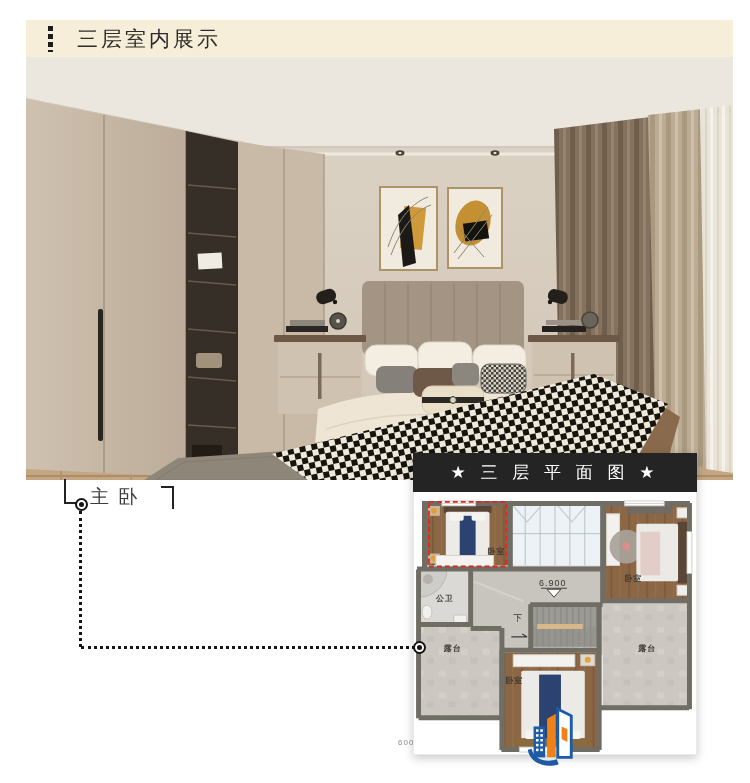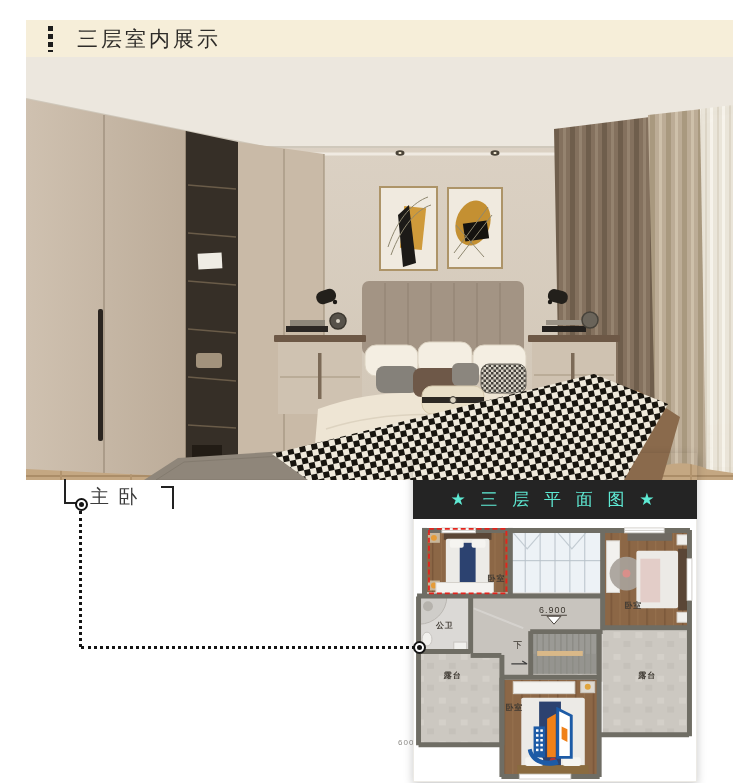--- a/index.html
+++ b/index.html
@@ -21,21 +21,21 @@
   .callout-label{position:absolute;left:90px;top:484px;font-size:19px;color:#3b3b3b;font-weight:500;letter-spacing:2px;}
   .bullseye{position:absolute;width:13px;height:13px;border:2px solid #141414;border-radius:50%;background:#fff;box-sizing:border-box;}
   .bullseye::after{content:"";position:absolute;left:50%;top:50%;width:5px;height:5px;margin:-2.5px 0 0 -2.5px;background:#141414;border-radius:50%;}
   .dot-1{left:75px;top:498px;}
   .dot-2{left:413px;top:641px;z-index:6;}
   .dotted-v{position:absolute;left:79px;top:511px;width:0;height:136px;border-left:3px dotted #141414;}
   .dotted-h{position:absolute;left:81px;top:646px;width:334px;height:0;border-top:3px dotted #141414;z-index:6;}
 
   
   .plan-card{position:absolute;left:413px;top:453px;width:284px;z-index:5;box-shadow:0 3px 9px rgba(0,0,0,.22);}
-  .plan-title-bar{height:39px;background:#242424;color:#5eead4;display:flex;align-items:center;justify-content:center;font-size:17px;letter-spacing:5px;font-weight:500;margin-top:27px;}
+  .plan-title-bar{height:39px;background:#242424;color:#ffffff;display:flex;align-items:center;justify-content:center;font-size:17px;letter-spacing:5px;font-weight:500;}
   .plan-body{position:relative;height:263px;background:#ffffff;border:1px solid #eceae5;border-top:none;box-sizing:border-box;overflow:hidden;text-align:center;}
   .plan-body svg{display:block;}
   .partial-elev{position:absolute;left:398px;top:738px;font-size:8px;color:#8f8d89;z-index:4;letter-spacing:1px;}
 
   
   .logo{position:absolute;left:521px;top:707px;display:flex;align-items:flex-start;z-index:9;}
   .logo-text{margin-left:4px;display:flex;flex-direction:column;}
   .logo-name{font-size:34px;font-weight:900;color:#201b17;letter-spacing:1px;line-height:1.1;}
   .logo-url{font-size:13px;font-weight:700;color:#242019;letter-spacing:1.6px;margin-top:-1px;font-family:"Liberation Mono","DejaVu Sans Mono",monospace;}
 

